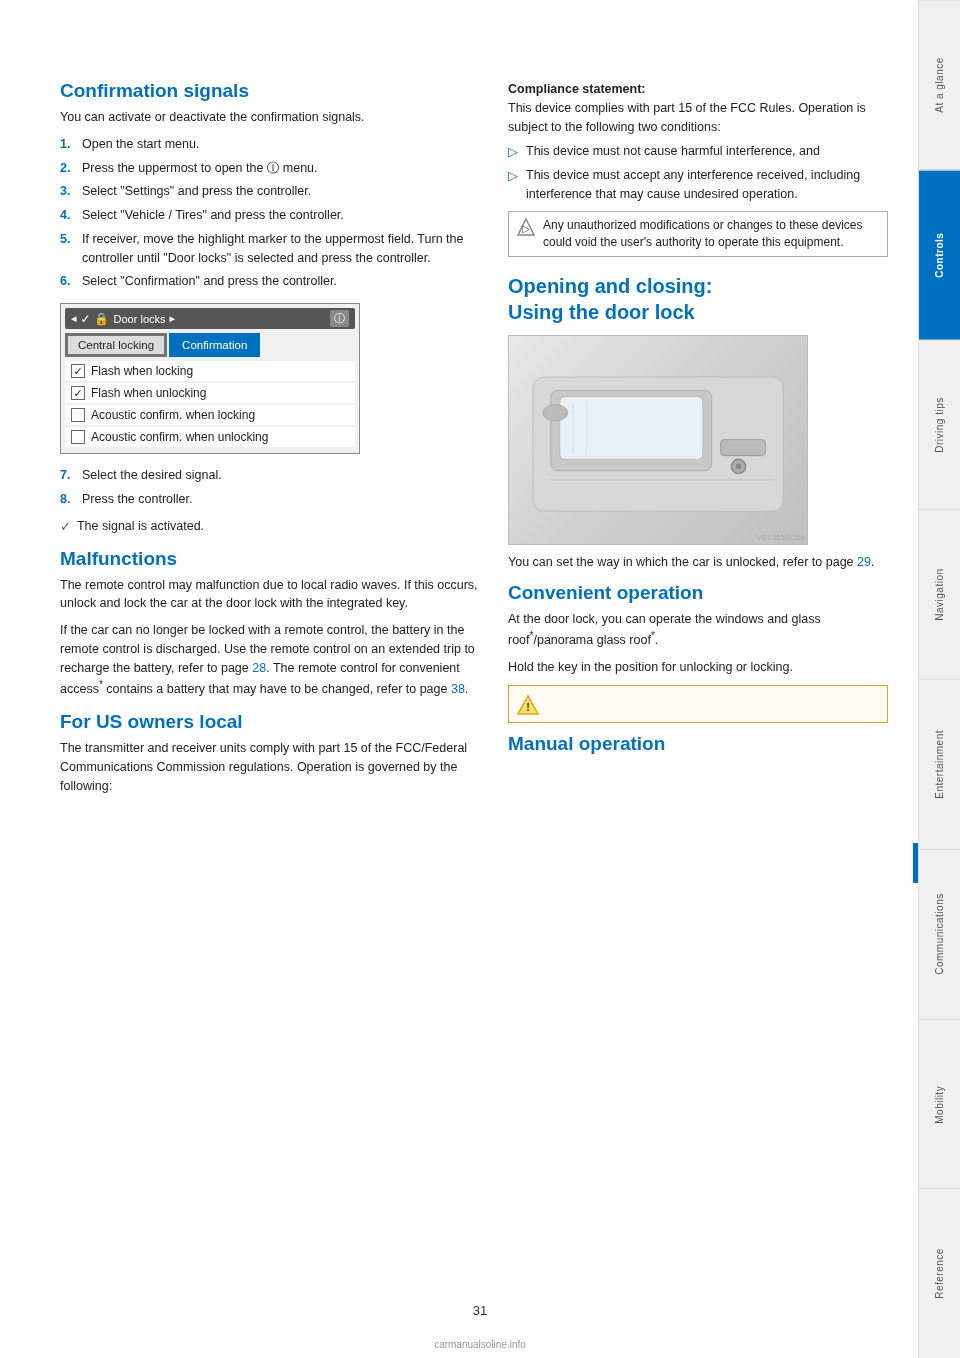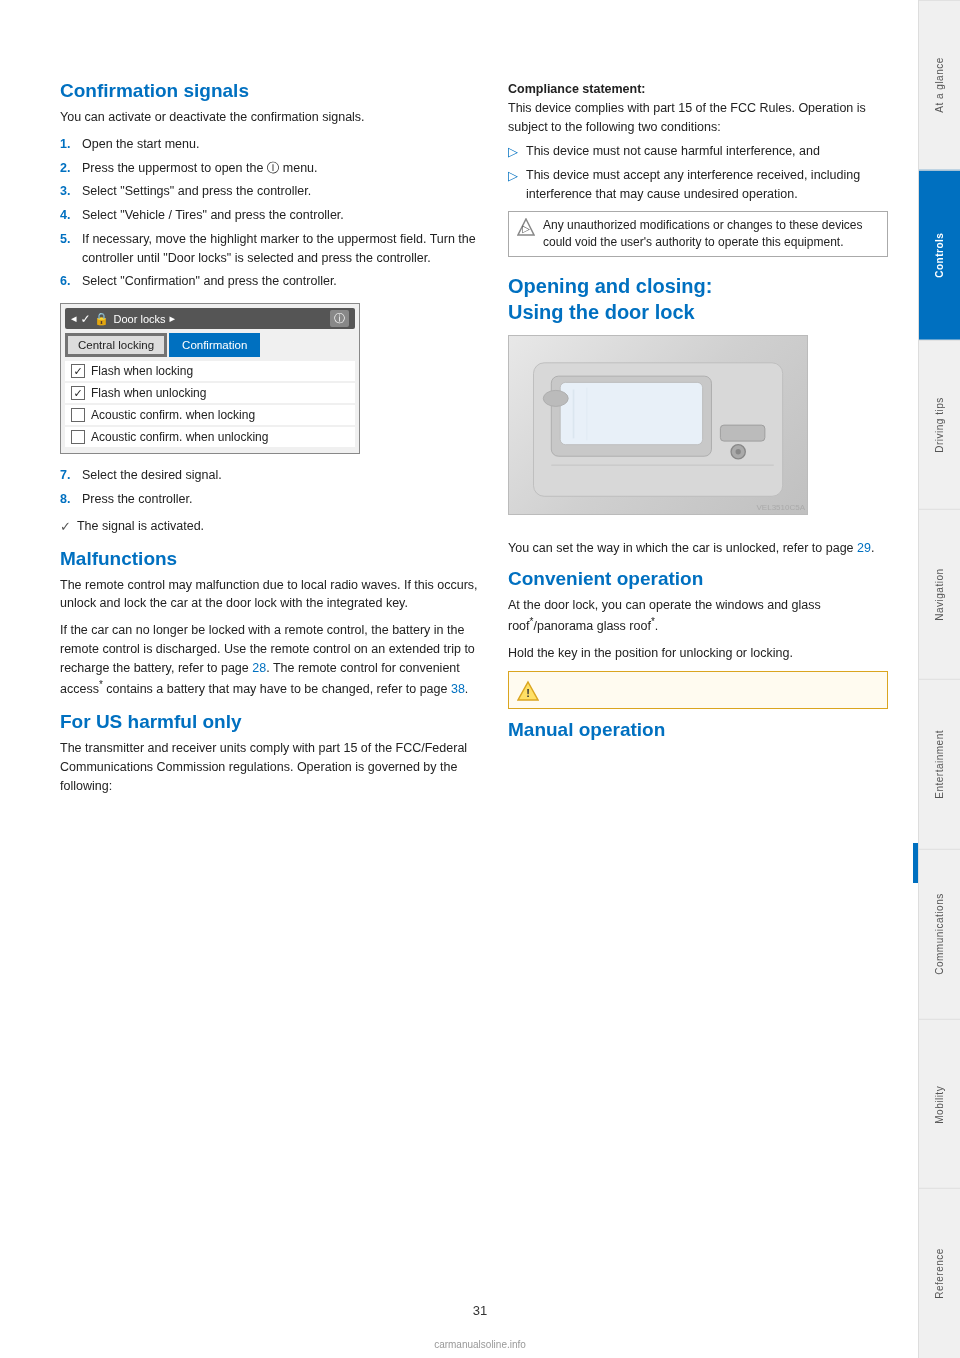--- a/index.html
+++ b/index.html
@@ -133,24 +133,24 @@
       color: #0070c0;
       font-size: 20px;
       font-weight: bold;
       margin: 16px 0 10px 0;
       line-height: 1.3;
     }
 
     .door-image {
       width: 100%;
       max-width: 300px;
-      height: 180px;
+      height: 210px;
       border: 1px solid #bbb;
       background: linear-gradient(135deg, #e8e8e8 0%, #d0d0d0 50%, #c0c0c0 100%);
-      margin-bottom: 24px;
+      margin-bottom: 8px;
       position: relative;
       overflow: hidden;
       display: flex;
       align-items: center;
       justify-content: center;
     }
 
     .door-image svg {
       width: 90%;
       height: 90%;
@@ -337,21 +337,21 @@
         <li>
           <span class="num">3.</span>
           <span>Select "Settings" and press the controller.</span>
         </li>
         <li>
           <span class="num">4.</span>
           <span>Select "Vehicle / Tires" and press the controller.</span>
         </li>
         <li>
           <span class="num">5.</span>
-          <span>If necessary, move the highlight marker to the uppermost field. Turn the controller until "Door locks" is selected and press the controller.</span>
+          <span>If receiver, move the highlight marker to the uppermost field. Turn the controller until "Door locks" is selected and press the controller.</span>
         </li>
         <li>
           <span class="num">6.</span>
           <span>Select "Confirmation" and press the controller.</span>
         </li>
       </ol>
 
       <div class="door-locks-box">
         <div class="door-locks-nav">
           <span>◂</span>
@@ -404,21 +404,21 @@
 
     <div style="margin-top:14px;">
       <div class="section-title">Malfunctions</div>
       <div class="body-text">The remote control may malfunction due to local radio waves. If this occurs, unlock and lock the car at the door lock with the integrated key.</div>
       <div class="body-text">
         If the car can no longer be locked with a remote control, the battery in the remote control is discharged. Use the remote control on an extended trip to recharge the battery, refer to page <a class="link-text">28</a>. The remote control for convenient access<span class="asterisk">*</span> contains a battery that may have to be changed, refer to page <a class="link-text">38</a>.
       </div>
     </div>
 
     <div style="margin-top:12px;">
-      <div class="section-title">For US harmful only</div>
+      <div class="section-title">For US owners local</div>
       <div class="body-text">The transmitter and receiver units comply with part 15 of the FCC/Federal Communications Commission regulations. Operation is governed by the following:</div>
     </div>
   </div>
 
   <div class="right-col">
 
 
     <div class="compliance-text">
       <span class="bold-label">Compliance statement:</span><br>
       <span>This device complies with part 15 of the FCC Rules. Operation is subject to the following two conditions:</span>

